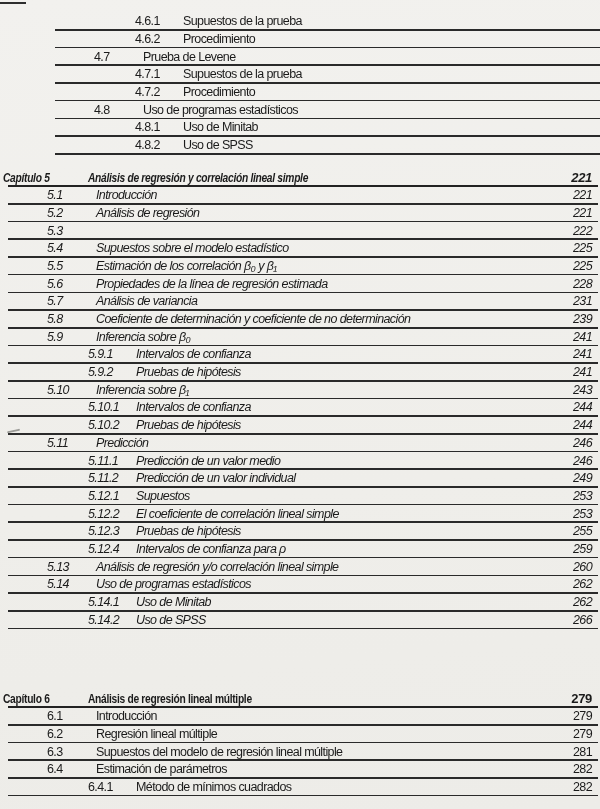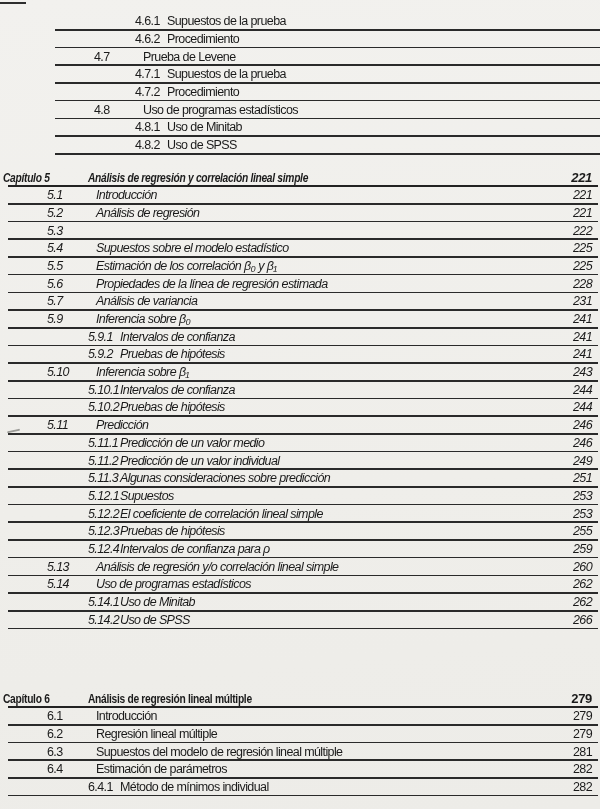--- a/index.html
+++ b/index.html
@@ -16,21 +16,21 @@
   #block-c{top:684px;}
   .row{position:relative;height:17.7px;}
   .row::after{
     content:"";position:absolute;left:8px;right:2px;bottom:0;height:1.6px;
     background:#2a2a2a;
   }
   .num,.title,.page{position:absolute;bottom:2.5px;white-space:nowrap;}
   .l1 .num{left:47px;margin-top:36px;}
   .l1 .title{left:96px;}
   .l2 .num{left:88px;}
-  .l2 .title{left:120px;}
+  .l2 .title{left:136px;}
   .page{right:8px;}
   .ch-header{position:relative;height:24px;}
   .ch-header::after{
     content:"";position:absolute;left:8px;right:2px;bottom:0;height:1.8px;
     background:#222;
   }
   .ch-label,.ch-title{
     position:absolute;bottom:2.5px;white-space:nowrap;
     font-weight:bold;font-size:13.5px;letter-spacing:-0.4px;
     transform:scaleX(0.76);transform-origin:0 100%;
@@ -124,20 +124,25 @@
     <span class="num">5.6</span>
     <span class="title">Propiedades de la línea de regresión estimada</span>
     <span class="page">228</span>
   </div>
   <div class="row l1">
     <span class="num">5.7</span>
     <span class="title">Análisis de variancia</span>
     <span class="page">231</span>
   </div>
   <div class="row l1">
+    <span class="num">5.8</span>
+    <span class="title">Coeficiente de determinación y coeficiente de no determinación</span>
+    <span class="page">239</span>
+  </div>
+  <div class="row l1">
     <span class="num">5.9</span>
     <span class="title">Inferencia sobre β₀</span>
     <span class="page">241</span>
   </div>
   <div class="row l2">
     <span class="num">5.9.1</span>
     <span class="title">Intervalos de confianza</span>
     <span class="page">241</span>
   </div>
   <div class="row l2">
@@ -167,25 +172,20 @@
   </div>
   <div class="row l2">
     <span class="num">5.11.1</span>
     <span class="title">Predicción de un valor medio</span>
     <span class="page">246</span>
   </div>
   <div class="row l2">
     <span class="num">5.11.2</span>
     <span class="title">Predicción de un valor individual</span>
     <span class="page">249</span>
-  </div>
-  <div class="row l2">
-    <span class="num">5.11.3</span>
-    <span class="title">Algunas consideraciones sobre predicción</span>
-    <span class="page">251</span>
   </div>
   <div class="row l2">
     <span class="num">5.12.1</span>
     <span class="title">Supuestos</span>
     <span class="page">253</span>
   </div>
   <div class="row l2">
     <span class="num">5.12.2</span>
     <span class="title">El coeficiente de correlación lineal simple</span>
     <span class="page">253</span>
@@ -243,16 +243,16 @@
     <span class="title">Supuestos del modelo de regresión lineal múltiple</span>
     <span class="page">281</span>
   </div>
   <div class="row l1">
     <span class="num">6.4</span>
     <span class="title">Estimación de parámetros</span>
     <span class="page">282</span>
   </div>
   <div class="row l2">
     <span class="num">6.4.1</span>
-    <span class="title">Método de mínimos individual</span>
+    <span class="title">Método de mínimos cuadrados</span>
     <span class="page">282</span>
   </div>
 </div>
 
 </body></html>

